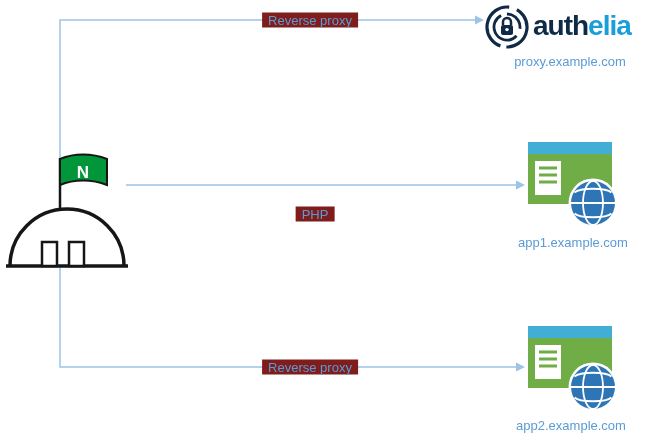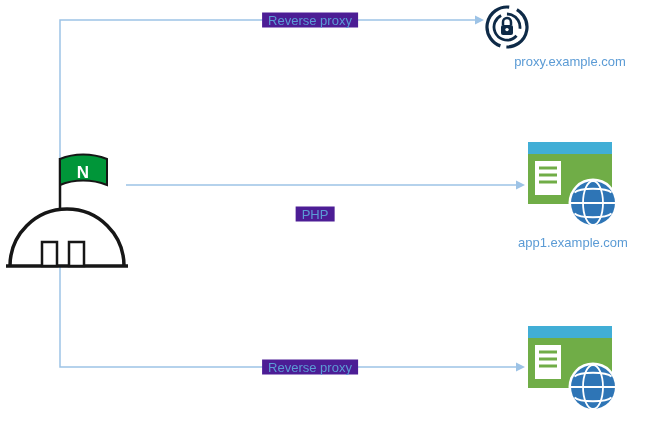--- a/index.html
+++ b/index.html
@@ -3,21 +3,21 @@
 <meta charset="utf-8">
 <style>
   html,body{margin:0;padding:0;background:#ffffff;}
   .canvas{
     position:relative;width:654px;height:442px;background:#ffffff;
     font-family:"Liberation Sans",sans-serif;overflow:hidden;
   }
   .canvas svg.base{position:absolute;left:0;top:0;}
   .conn-label{
     position:absolute;transform:translate(-50%,-50%);
-    background:#4c1d95;padding:0 6px;
+    background:#7f1d1d;padding:0 6px;
     color:#5b9bd5;font-size:13px;white-space:nowrap;
   }
   .domain-label{
     position:absolute;transform:translate(-50%,-50%);
     color:#5b9bd5;font-size:13px;white-space:nowrap;
   }
   .wordmark{
     position:absolute;left:533px;top:27px;transform:translateY(-54%);
     font-size:28px;font-weight:bold;letter-spacing:-1px;white-space:nowrap;
   }
@@ -83,17 +83,19 @@
     </defs>
 
     <use href="#appwin" x="528" y="142"></use>
     <use href="#appwin" x="528" y="326"></use>
   </svg>
 
   <div class="conn-label" style="left:310px;top:20px;">Reverse proxy</div>
   <div class="conn-label" style="left:315px;top:186px;margin-top:28px;">PHP</div>
   <div class="conn-label" style="left:310px;top:367px;">Reverse proxy</div>
 
+  <div class="wordmark"><span class="p1">auth</span><span class="p2">elia</span></div>
 
   <div class="domain-label" style="left:570px;top:61px;">proxy.example.com</div>
   <div class="domain-label" style="left:573px;top:242px;">app1.example.com</div>
+  <div class="domain-label" style="left:571px;top:425px;">app2.example.com</div>
 
 </div>
 
 </body></html>

